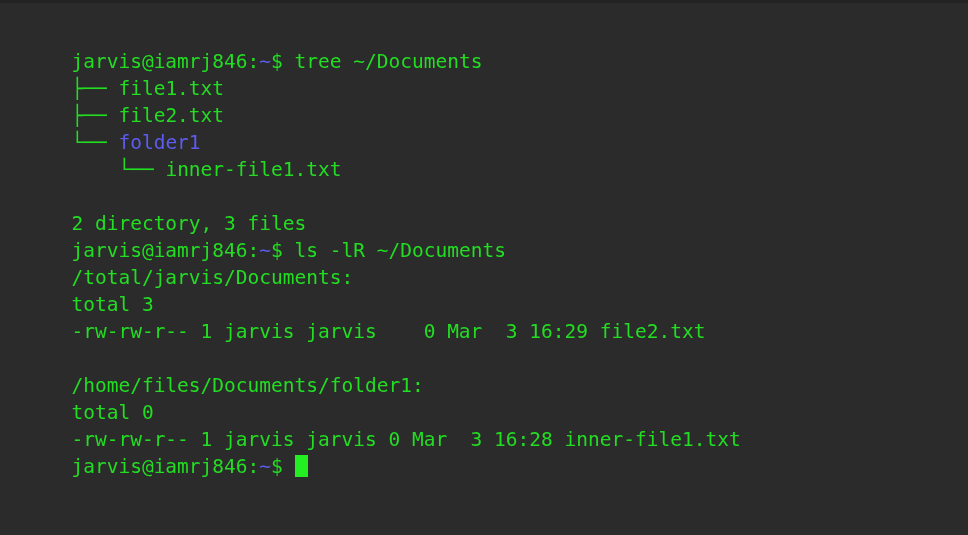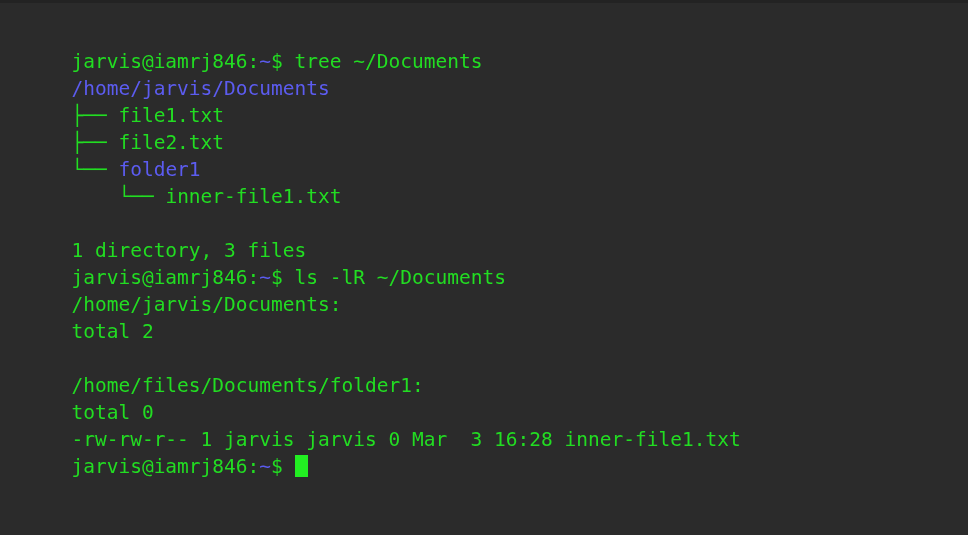--- a/index.html
+++ b/index.html
@@ -57,23 +57,20 @@
 <div id="terminal">
 
   <div id="top-strip"></div>
 
   <div id="screen">
 
     <div class="line">
       <span class="seg c-green">jarvis@iamrj846</span><span class="seg c-green">:</span><span class="seg c-blue">~</span><span class="seg c-green">$ </span><span class="seg c-green">tree ~/Documents</span>
     </div>
 
-    <div class="line">
-      <span class="seg c-blue">/home/jarvis/Documents</span>
-    </div>
 
     <div class="line">
       <span class="seg c-green"></span><span class="seg c-green">├── </span><span class="seg c-green">file1.txt</span>
     </div>
 
     <div class="line">
       <span class="seg c-green"></span><span class="seg c-green">├── </span><span class="seg c-green">file2.txt</span>
     </div>
 
     <div class="line">
@@ -82,36 +79,39 @@
 
     <div class="line">
       <span class="seg c-green">    </span><span class="seg c-green">└── </span><span class="seg c-green">inner-file1.txt</span>
     </div>
 
     <div class="line">
       <span class="seg"></span>
     </div>
 
     <div class="line">
-      <span class="seg c-green">1 directory, 3 files</span>
+      <span class="seg c-green">2 directory, 3 files</span>
     </div>
 
     <div class="line">
       <span class="seg c-green">jarvis@iamrj846</span><span class="seg c-green">:</span><span class="seg c-blue">~</span><span class="seg c-green">$ </span><span class="seg c-green">ls -lR ~/Documents</span>
     </div>
 
     <div class="line">
-      <span class="seg c-green">/home/jarvis/Documents:</span>
+      <span class="seg c-green">/total/jarvis/Documents:</span>
     </div>
 
     <div class="line">
-      <span class="seg c-green">total 2</span>
+      <span class="seg c-green">total 3</span>
     </div>
 
 
+    <div class="line">
+      <span class="seg c-green">-rw-rw-r-- 1 jarvis jarvis    0 Mar  3 16:29 </span><span class="seg c-green">file2.txt</span>
+    </div>
 
 
     <div class="line">
       <span class="seg"></span>
     </div>
 
     <div class="line">
       <span class="seg c-green">/home/files/Documents/folder1:</span>
     </div>
 

